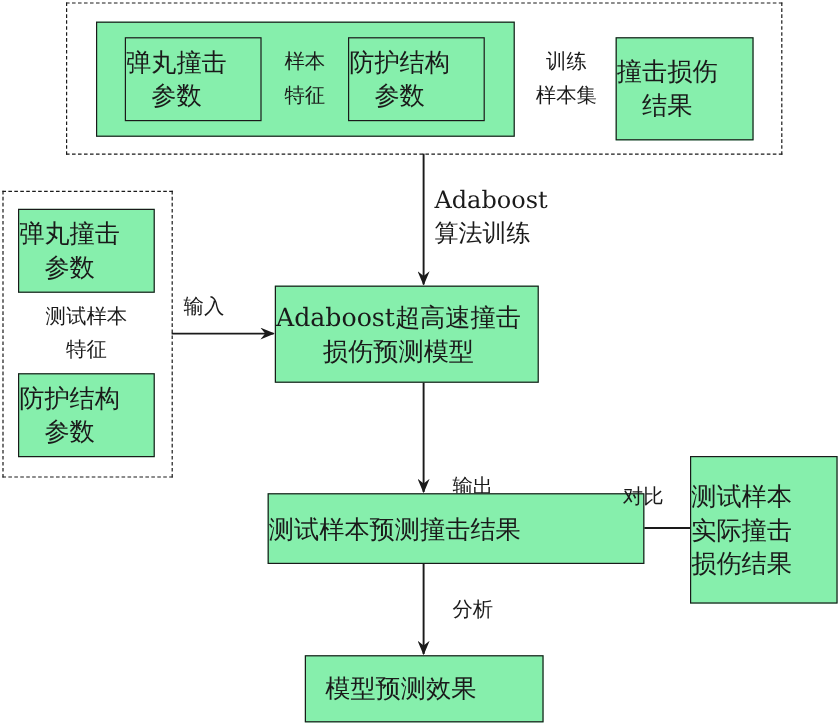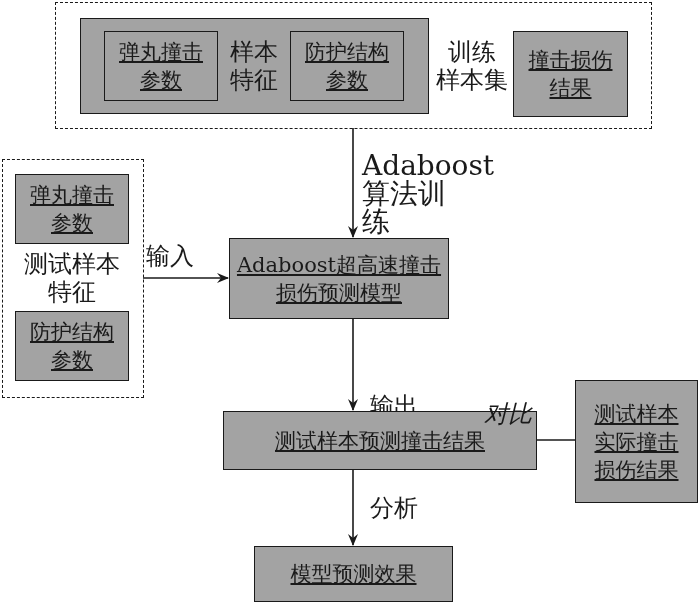--- a/index.html
+++ b/index.html
@@ -1,23 +1,23 @@
 <!DOCTYPE html>
 <html><head>
 <meta charset="utf-8">
 <style>
   html, body { margin: 0; padding: 0; background: #ffffff; }
   body { width: 700px; height: 603px; position: relative; overflow: hidden;
          font-family: "DejaVu Serif", "Liberation Serif", serif; color: #1a1a1a; }
   .abs { position: absolute; box-sizing: border-box; }
-  .box { border: 1.6px solid #1a1a1a; display: flex; align-items: center; justify-content: center;
-         text-align: center; background: #a3a3a3; text-decoration: underline; }
+  .box { border: 1.6px solid #1a1a1a; display: flex; align-items: center; justify-content: flex-start;
+         text-align: center; background: #86efac; }
   .dashed { border: 1.6px dashed #1a1a1a; }
   .txt { font-size: 21px; line-height: 28px; text-align: center; white-space: pre-line; }
-  .lbl { font-size: 24px; line-height: 28px; white-space: pre-line; text-align: center; }
+  .lbl { font-size: 17px; line-height: 28px; white-space: pre-line; text-align: center; }
   svg.lines { position: absolute; left: 0; top: 0; }
 </style>
 </head>
 <body>
 
 <svg class="lines" width="700" height="603">
   <defs>
     <marker id="arr" markerWidth="12" markerHeight="10" refX="11" refY="5" orient="auto" markerUnits="userSpaceOnUse">
       <path d="M0,0 L12,5 L0,10 L4,5 Z" fill="#1a1a1a"></path>
     </marker>
@@ -41,21 +41,21 @@
   <span class="txt">防护结构
 参数</span>
 </div>
 <div class="abs lbl" style="left:432px; top:38px; width:80px;">训练
 样本集</div>
 <div class="abs box" style="left:513px; top:31px; width:115px; height:86px;">
   <span class="txt">撞击损伤
 结果</span>
 </div>
 
-<div class="abs lbl" style="left:362px; top:152px; width:100px; text-align:left; font-size:28px;">Adaboost
+<div class="abs lbl" style="left:362px; top:152px; width:100px; text-align:left; font-size:20px;">Adaboost
 算法训练</div>
 
 <div class="abs dashed" style="left:2px; top:159px; width:142px; height:239px;"></div>
 <div class="abs box" style="left:15px; top:174px; width:114px; height:70px;">
   <span class="txt">弹丸撞击
 参数</span>
 </div>
 <div class="abs lbl" style="left:12px; top:250px; width:120px;">测试样本
 特征</div>
 <div class="abs box" style="left:15px; top:311px; width:114px; height:70px;">
@@ -69,25 +69,25 @@
   <span class="txt">Adaboost超高速撞击
 损伤预测模型</span>
 </div>
 
 <div class="abs lbl" style="left:368px; top:346px; width:52px;margin-top:46px;">输出</div>
 
 <div class="abs box" style="left:223px; top:411px; width:314px; height:59px;">
   <span class="txt">测试样本预测撞击结果</span>
 </div>
 
-<div class="abs lbl" style="left:482px; top:400px; width:52px;font-style:italic;">对比</div>
+<div class="abs lbl" style="left:510px; top:400px; width:52px;">对比</div>
 
 <div class="abs box" style="left:575px; top:380px; width:123px; height:123px;">
   <span class="txt">测试样本
 实际撞击
 损伤结果</span>
 </div>
 
 <div class="abs lbl" style="left:368px; top:494px; width:52px;">分析</div>
 
-<div class="abs box" style="left:254px; top:546px; width:199px; height:56px;">
+<div class="abs box" style="left:254px; top:546px; width:199px; height:56px;padding-left:16px;">
   <span class="txt">模型预测效果</span>
 </div>
 
 </body></html>

